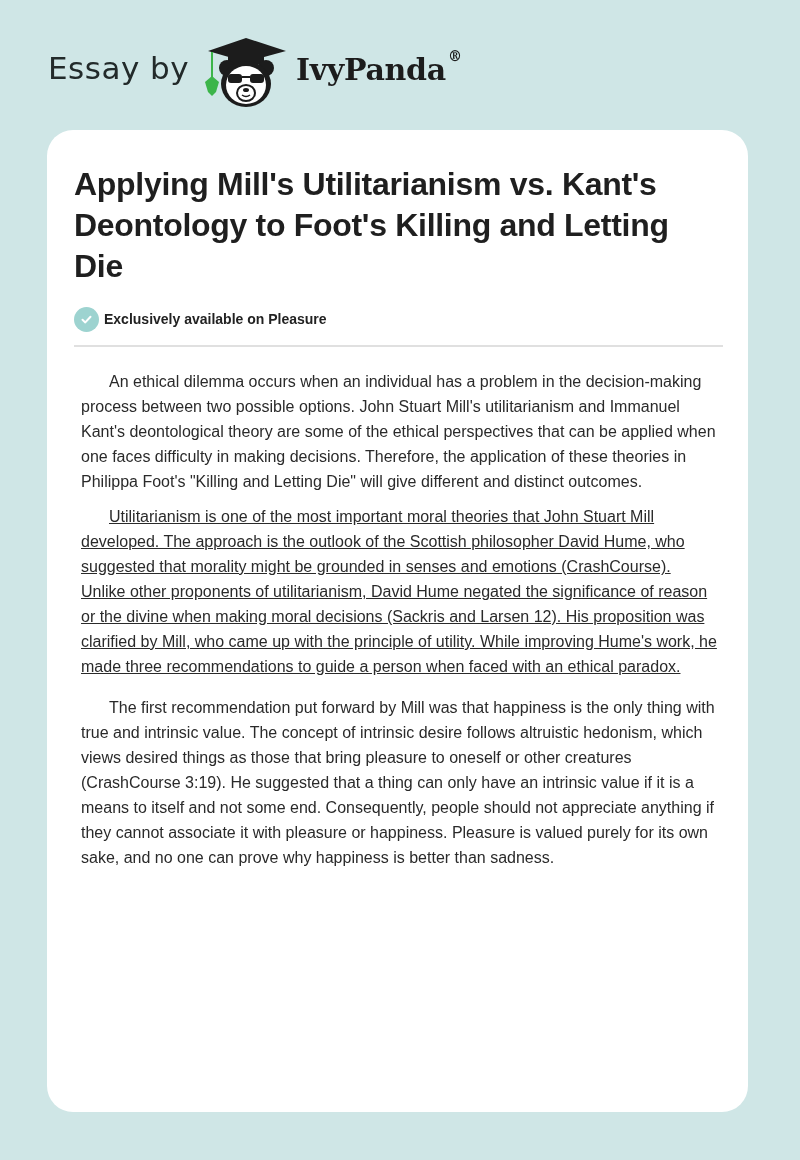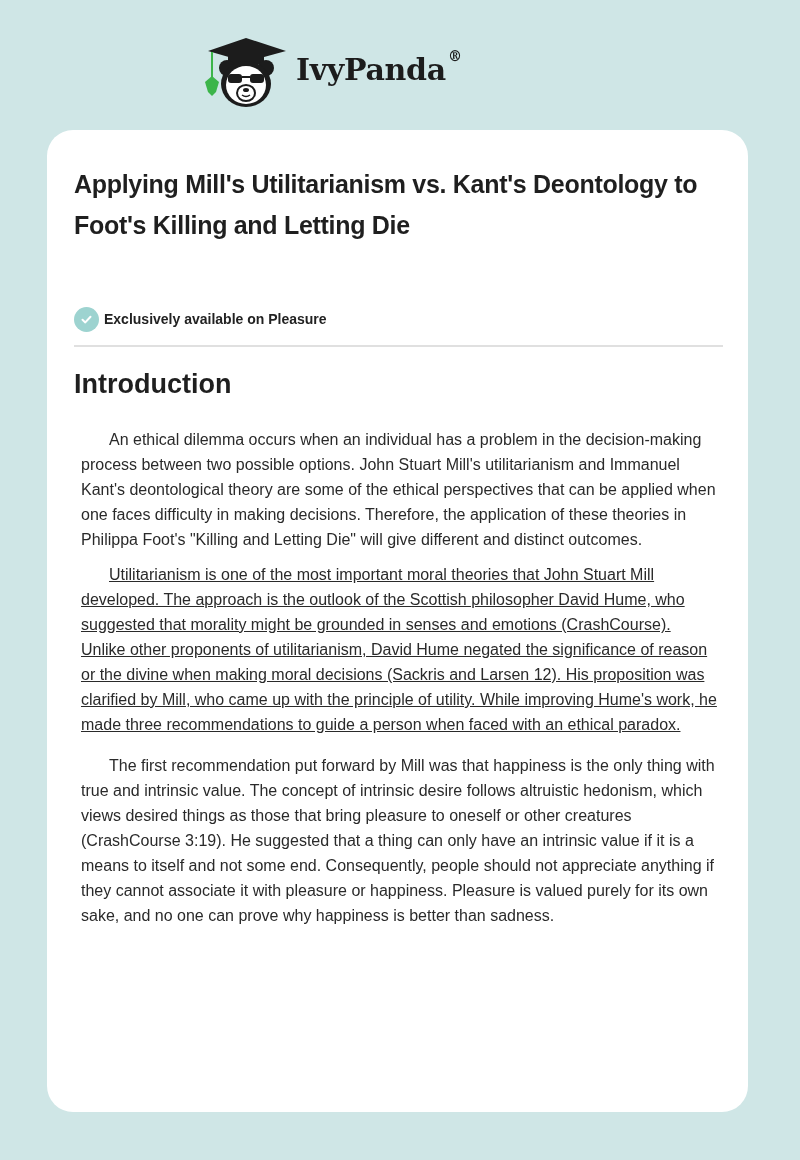--- a/index.html
+++ b/index.html
@@ -63,21 +63,21 @@
     height: 982px;
     background: #ffffff;
     border-radius: 26px;
   }
   .title {
     position: absolute;
     left: 27px;
     top: 34px;
     width: 650px;
     margin: 0;
-    font-size: 25px;
+    font-size: 32px;
     line-height: 41px;
     font-weight: bold;
     color: #1f1f1f;
     letter-spacing: -0.3px;
   }
   .exclusive {
     position: absolute;
     left: 27px;
     top: 176px;
     height: 26px;
@@ -129,20 +129,21 @@
   }
   .h-intro { margin-bottom: 21px !important; }
   .p-intro { margin-bottom: 10px !important; }
   .h-util { margin-bottom: 22px !important; }
   .p-util1 { margin-bottom: 16px !important; text-decoration: underline; }
 </style>
 </head>
 <body>
 
 <div class="header">
+  <span class="essay-by">Essay by</span>
   <div class="logo-icon">
     <svg width="92" height="76" viewBox="0 0 92 76">
 
       <polygon points="46,4 86,17 46,28 8,17" fill="#1c1c1c"></polygon>
       <rect x="28" y="20" width="36" height="10" fill="#1c1c1c"></rect>
 
       <line x1="12" y1="18" x2="12" y2="46" stroke="#3cb54a" stroke-width="2"></line>
       <path d="M5,48 L12,42 L19,48 L16,58 L12,62 L8,58 Z" fill="#3cb54a"></path>
 
       <circle cx="27" cy="34" r="8" fill="#1c1c1c"></circle>
@@ -171,19 +172,18 @@
       <svg width="13" height="13" viewBox="0 0 13 13">
         <path d="M2.5,6.8 L5.3,9.4 L10.5,3.8" stroke="#ffffff" stroke-width="2" fill="none" stroke-linecap="round" stroke-linejoin="round"></path>
       </svg>
     </span>
     <span class="exclusive-text">Exclusively available on Pleasure</span>
   </div>
 
   <div class="divider"></div>
 
   <div class="content">
-    <h2 class="h-intro">Introduction</h2>
     <p class="p-intro">An ethical dilemma occurs when an individual has a problem in the decision-making process between two possible options. John Stuart Mill's utilitarianism and Immanuel Kant's deontological theory are some of the ethical perspectives that can be applied when one faces difficulty in making decisions. Therefore, the application of these theories in Philippa Foot's "Killing and Letting Die" will give different and distinct outcomes.</p>
 
     <p class="p-util1">Utilitarianism is one of the most important moral theories that John Stuart Mill developed. The approach is the outlook of the Scottish philosopher David Hume, who suggested that morality might be grounded in senses and emotions (CrashCourse). Unlike other proponents of utilitarianism, David Hume negated the significance of reason or the divine when making moral decisions (Sackris and Larsen 12). His proposition was clarified by Mill, who came up with the principle of utility. While improving Hume's work, he made three recommendations to guide a person when faced with an ethical paradox.</p>
     <p>The first recommendation put forward by Mill was that happiness is the only thing with true and intrinsic value. The concept of intrinsic desire follows altruistic hedonism, which views desired things as those that bring pleasure to oneself or other creatures (CrashCourse 3:19). He suggested that a thing can only have an intrinsic value if it is a means to itself and not some end. Consequently, people should not appreciate anything if they cannot associate it with pleasure or happiness. Pleasure is valued purely for its own sake, and no one can prove why happiness is better than sadness.</p>
   </div>
 </div>
 
 </body></html>

